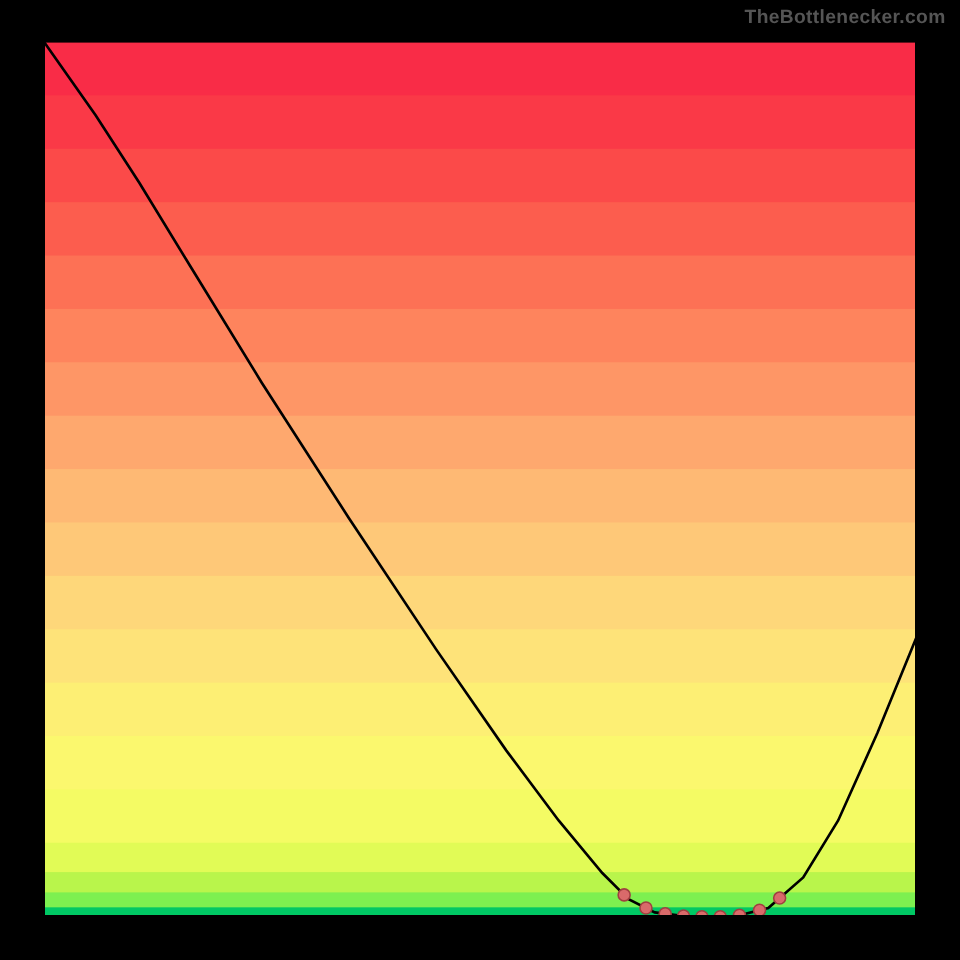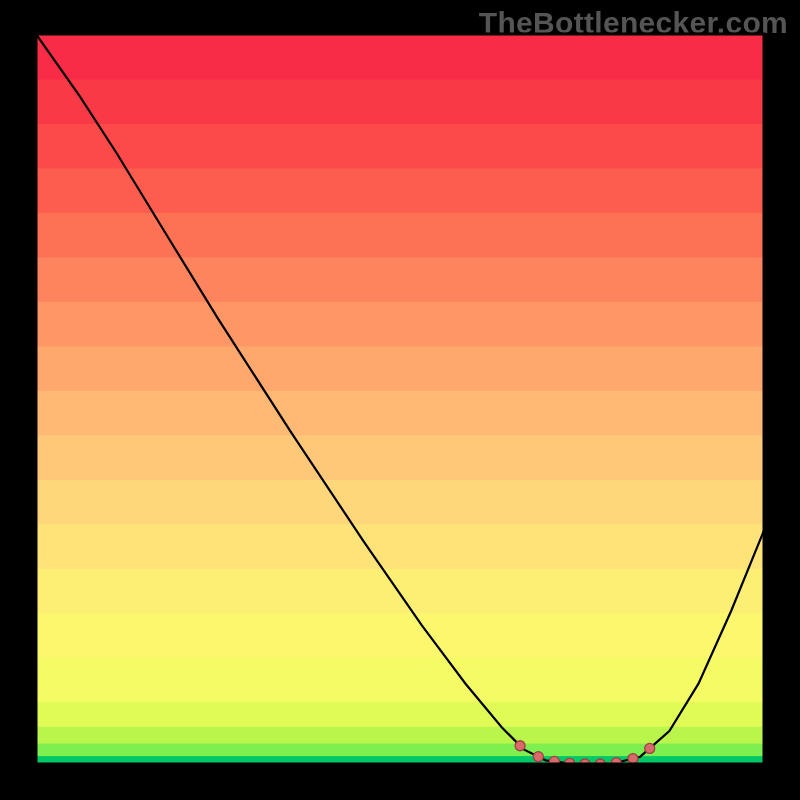--- a/index.html
+++ b/index.html
@@ -15,21 +15,21 @@
     position: relative;
     width: 800px;
     height: 800px;
     background: #000;
   }
   .attribution {
     position: absolute;
     top: 6px;
     right: 12px;
     color: #555;
-    font-size: 30px;
+    font-size: 16px;
     font-weight: bold;
     letter-spacing: 0.3px;
   }
   svg {
     position: absolute;
     top: 0;
     left: 0;
   }
 </style>
 </head>

